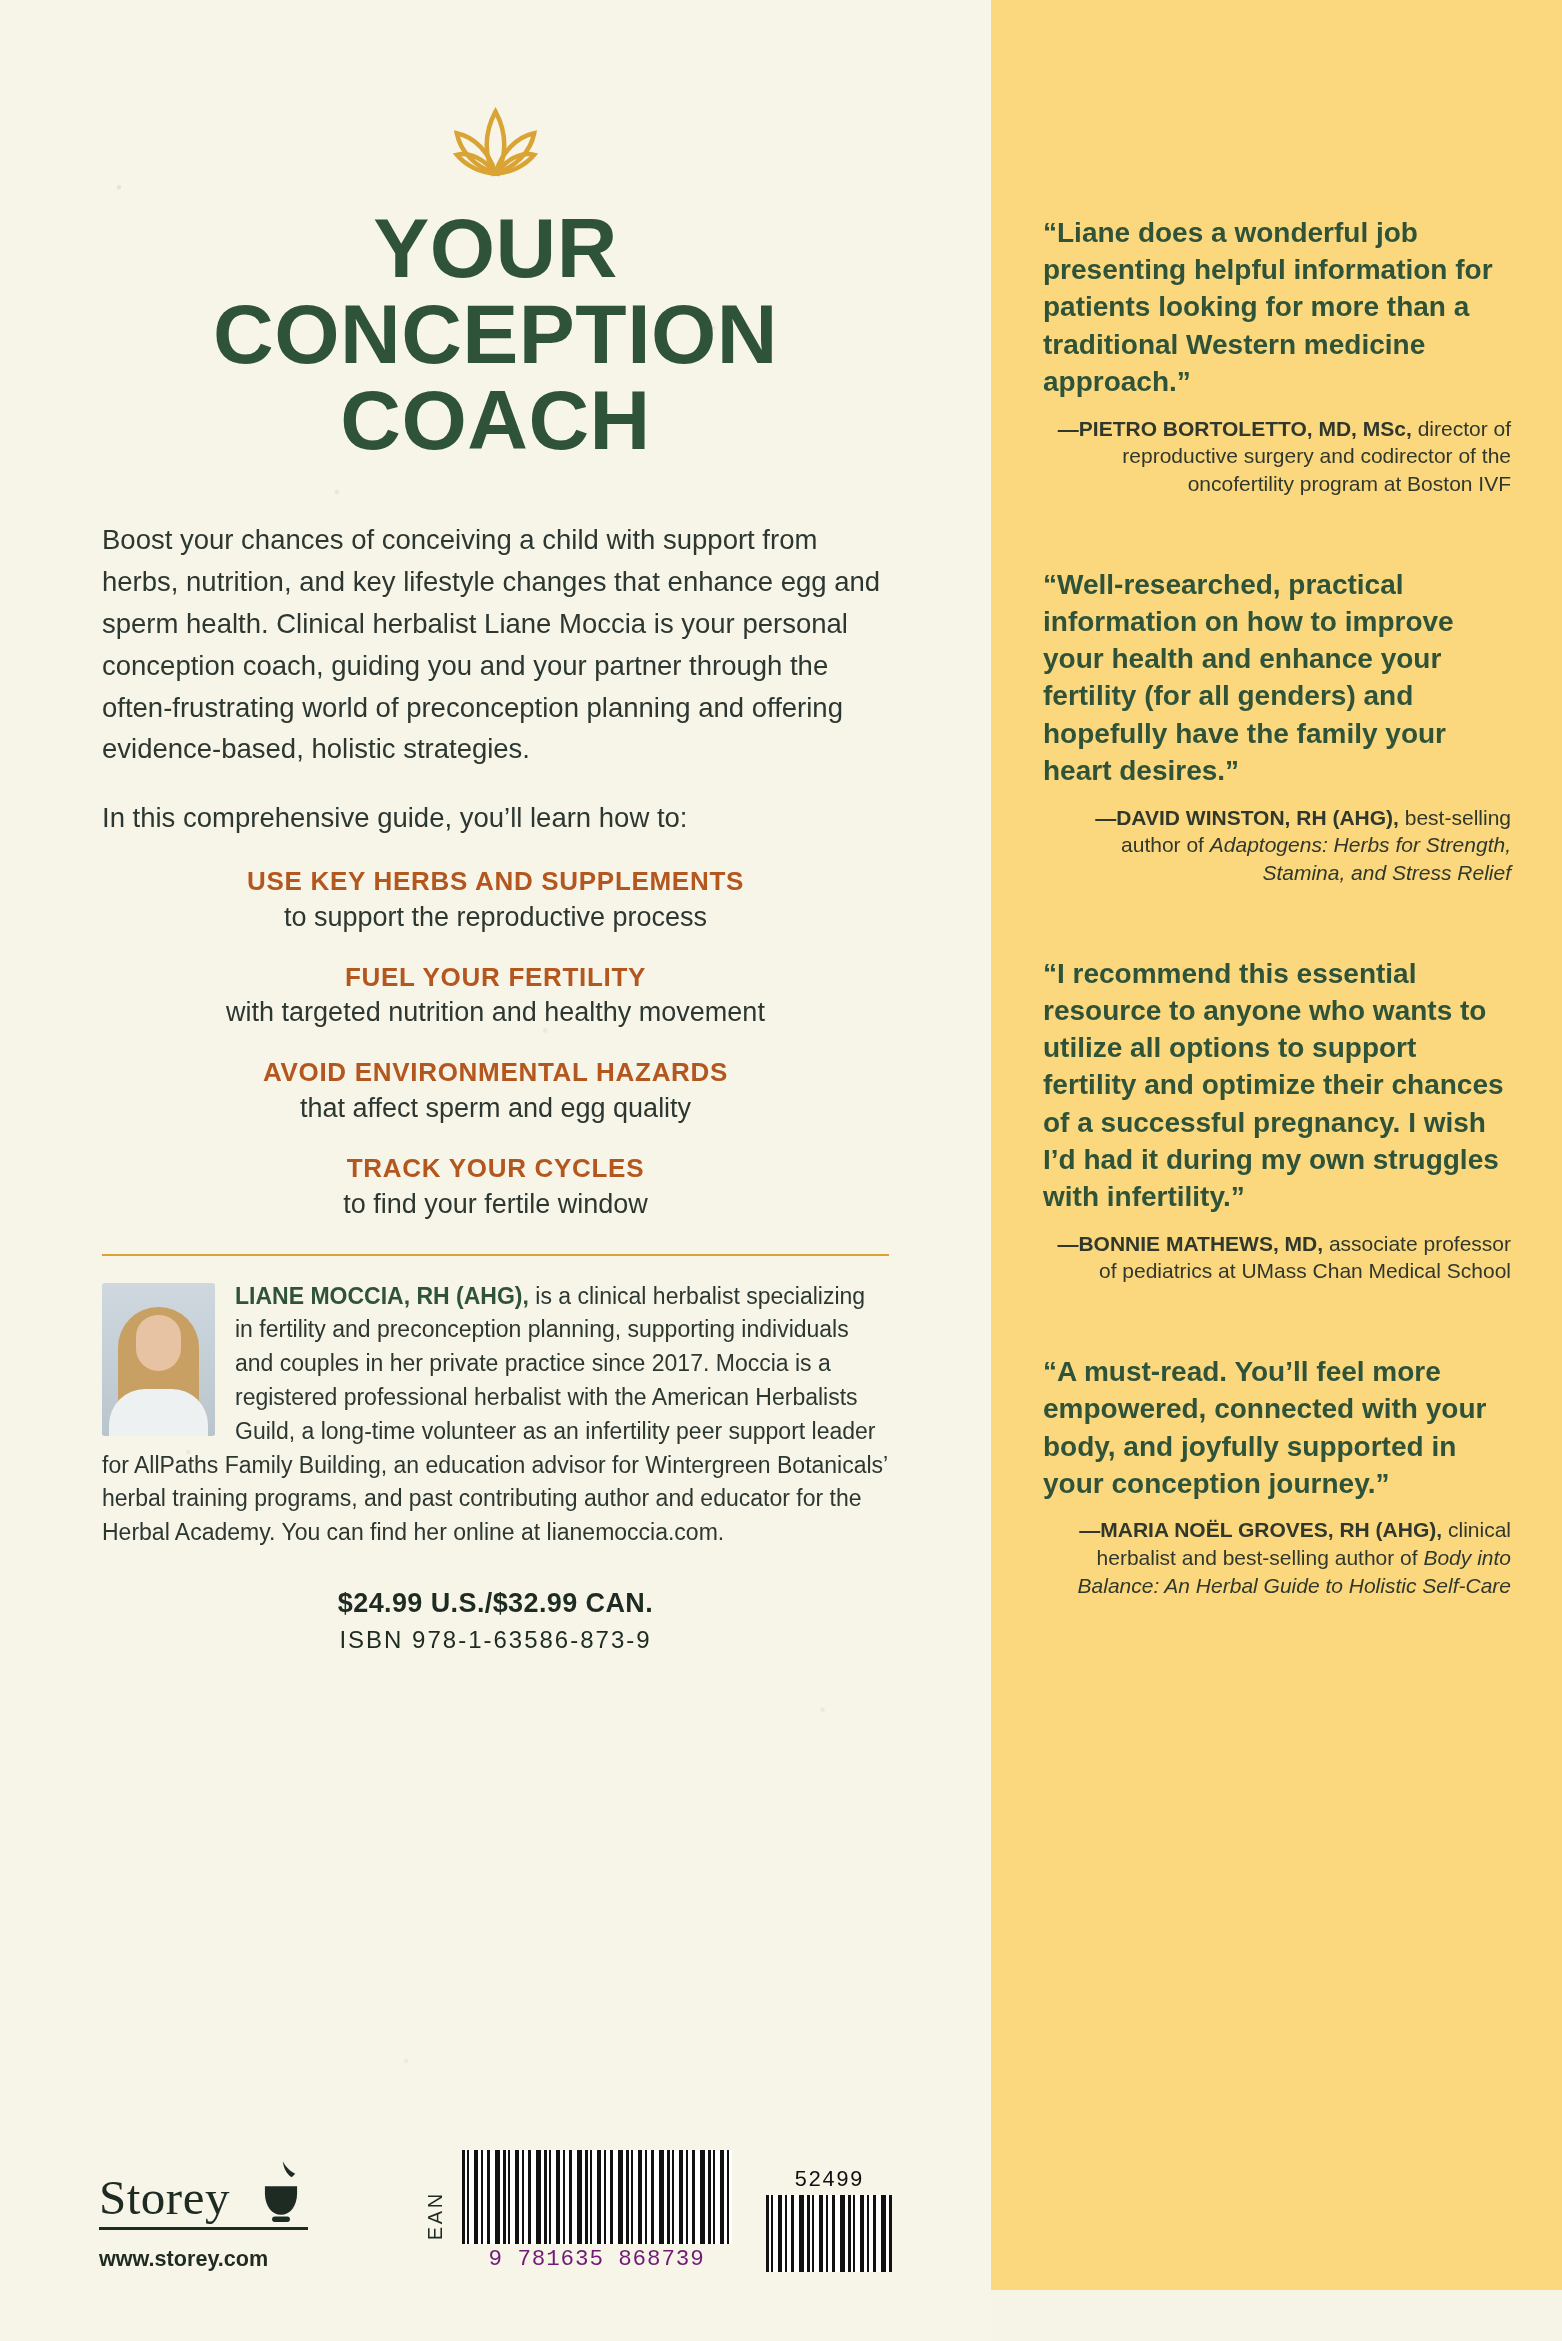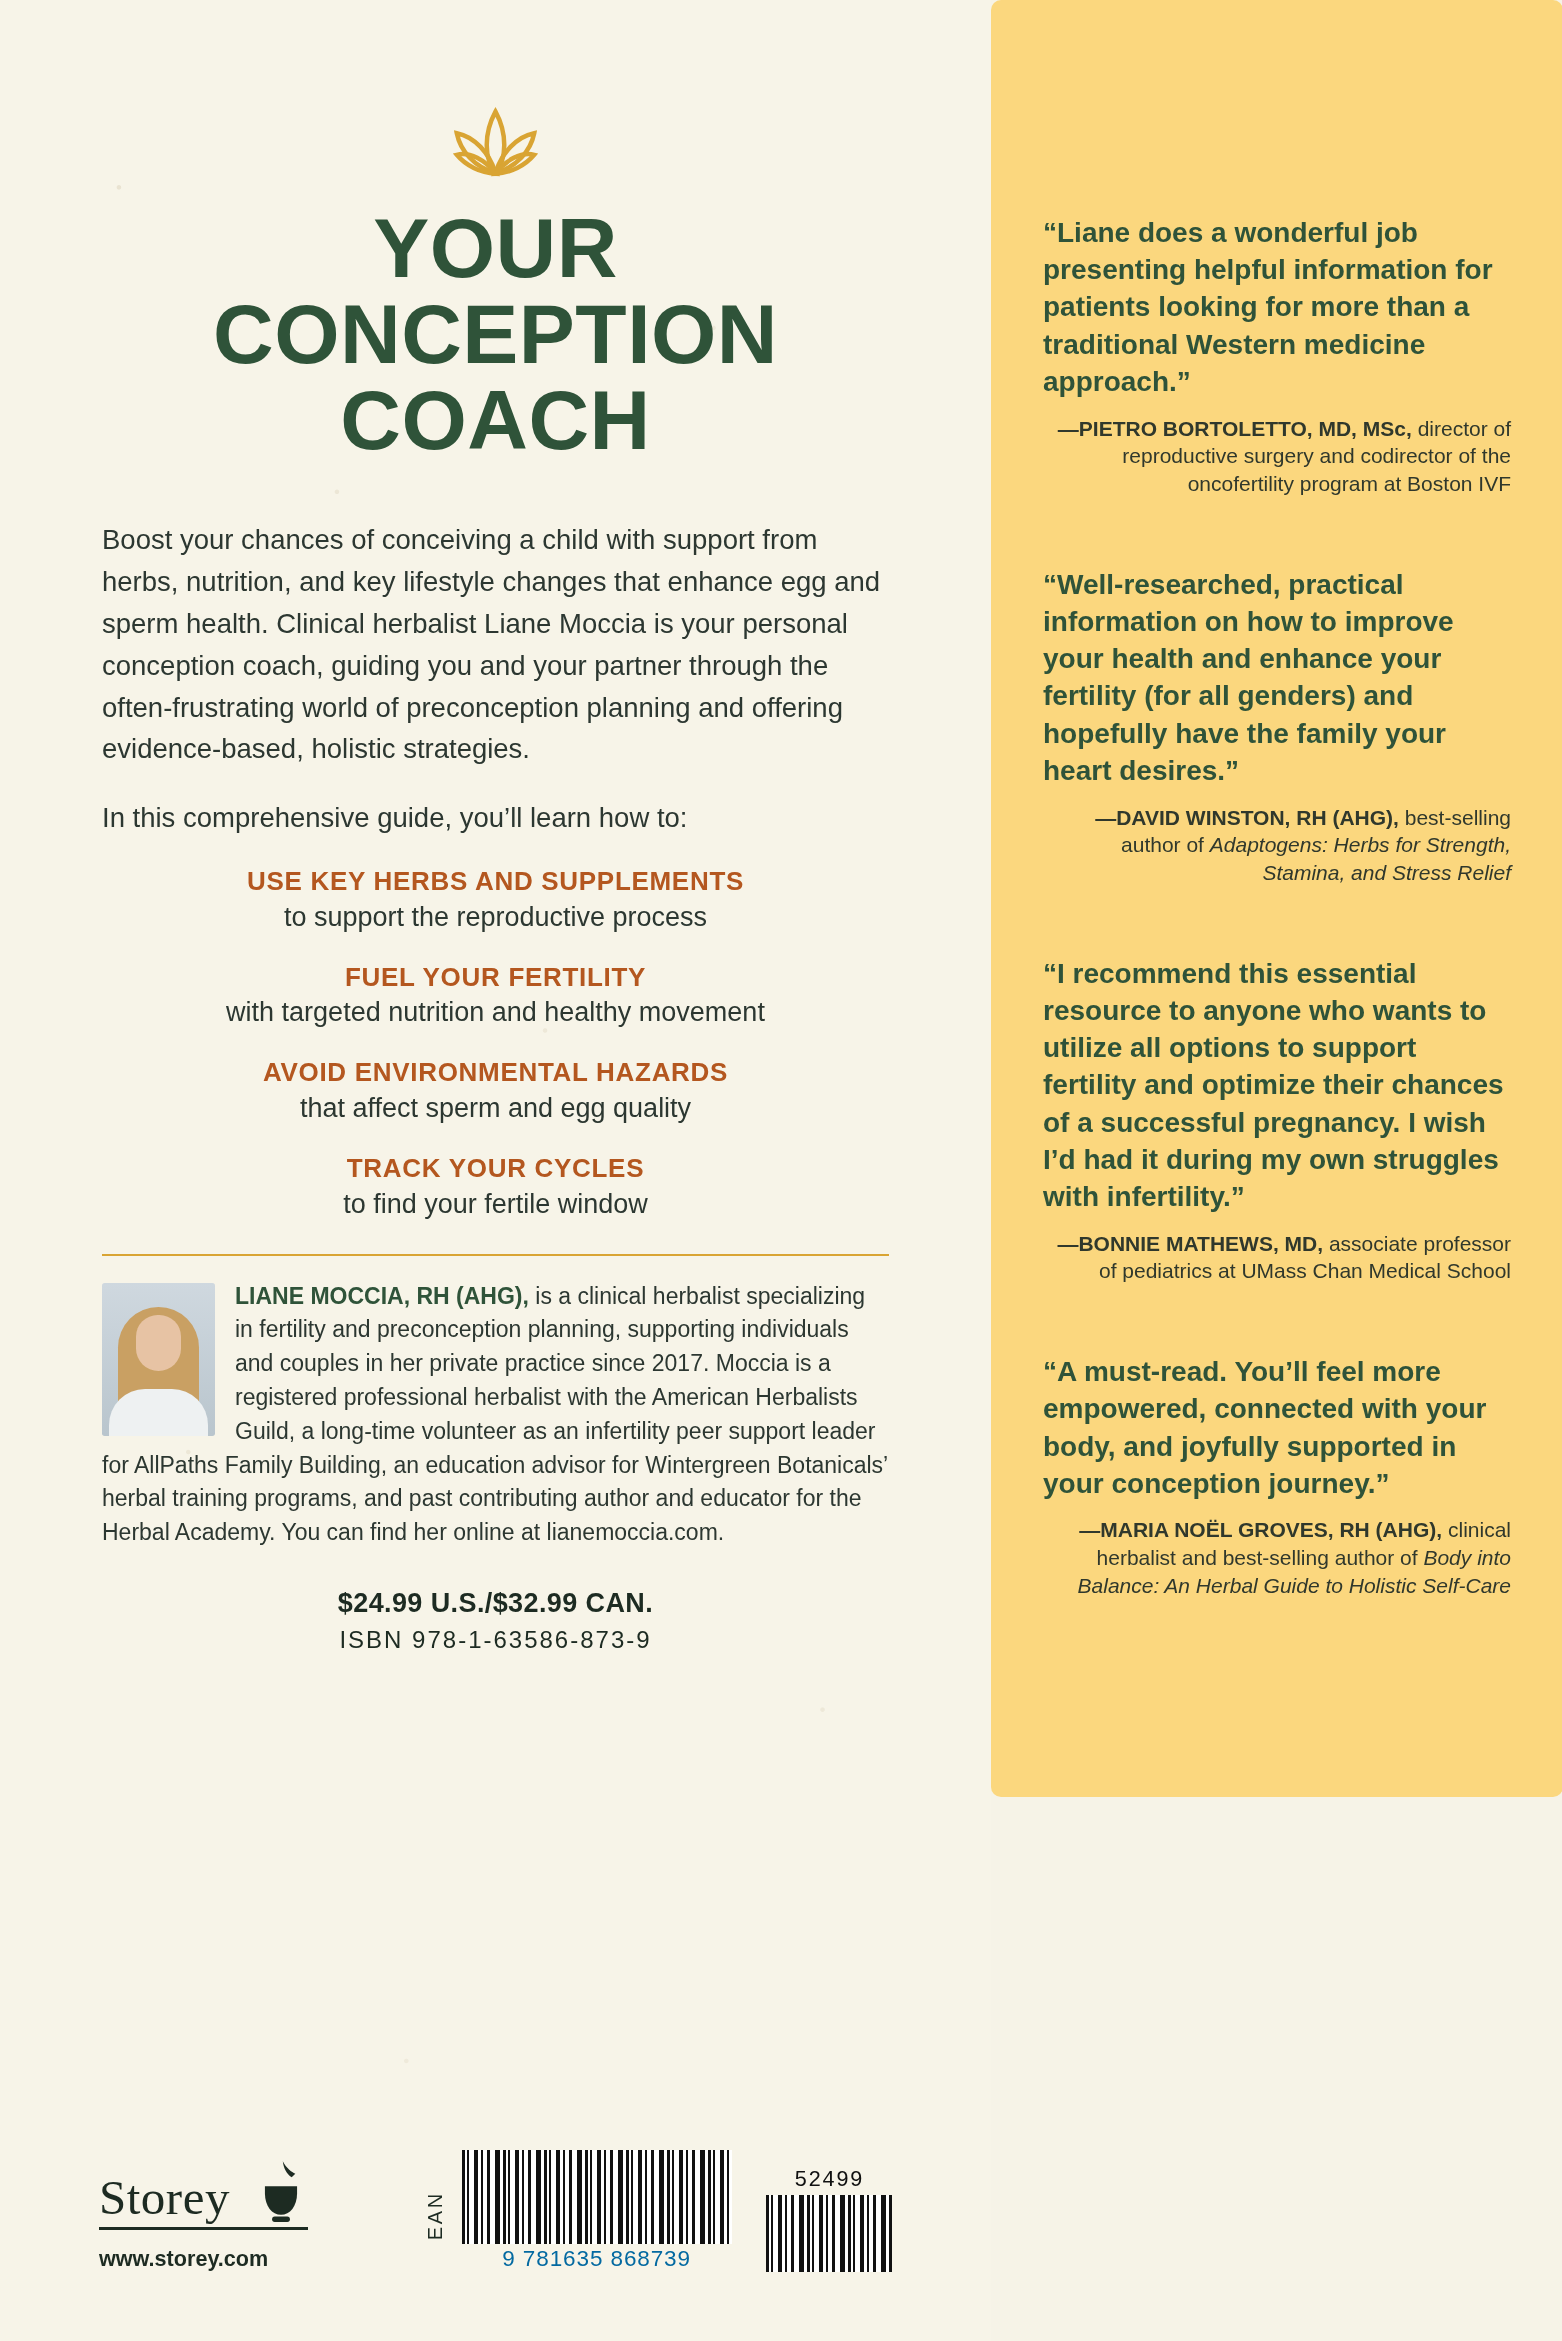--- a/index.html
+++ b/index.html
@@ -200,43 +200,42 @@
     height: 94px;
     background:
       repeating-linear-gradient(90deg,
         #111 0 2.7px, #fff 2.7px 5.4px, #111 5.4px 7.2px, #fff 7.2px 11.7px,
         #111 11.7px 16px, #fff 16px 19px, #111 19px 21px, #fff 21px 25px,
         #111 25px 28px, #fff 28px 33px, #111 33px 38px, #fff 38px 41px);
   }
   .bc-main { width: 270px; }
   .bc-small { width: 126px; margin-left: 20px; }
   .bc-digits {
-    font-family: Liberation Sans, sans-serif;
+    font-family: Liberation Mono, monospace;
     font-size: 22.5px;
     letter-spacing: 0.9px;
-    color: #0369a1;
+    color: #701a75;
     margin-top: 1.8px;
   }
   .bc-top-digits {
     font-family: "Liberation Mono", monospace;
     font-size: 21.6px;
     letter-spacing: 0.9px;
     color: #111;
     margin-bottom: 2.7px;
   }
 
   
   .right {
     position: relative;
     width: 572px;
-    height: 1797px;
+    height: 2290px;
     background: #fbd77e;
     box-sizing: border-box;
     padding: 214px 52px 0 52px;
-    border-radius: 10px;
   }
   .quote-block { margin-bottom: 68px; }
   .quote-text {
     color: #2f5339;
     font-weight: bold;
     font-size: 28px;
     line-height: 1.33;
   }
   .quote-attr {
     margin-top: 14.4px;

